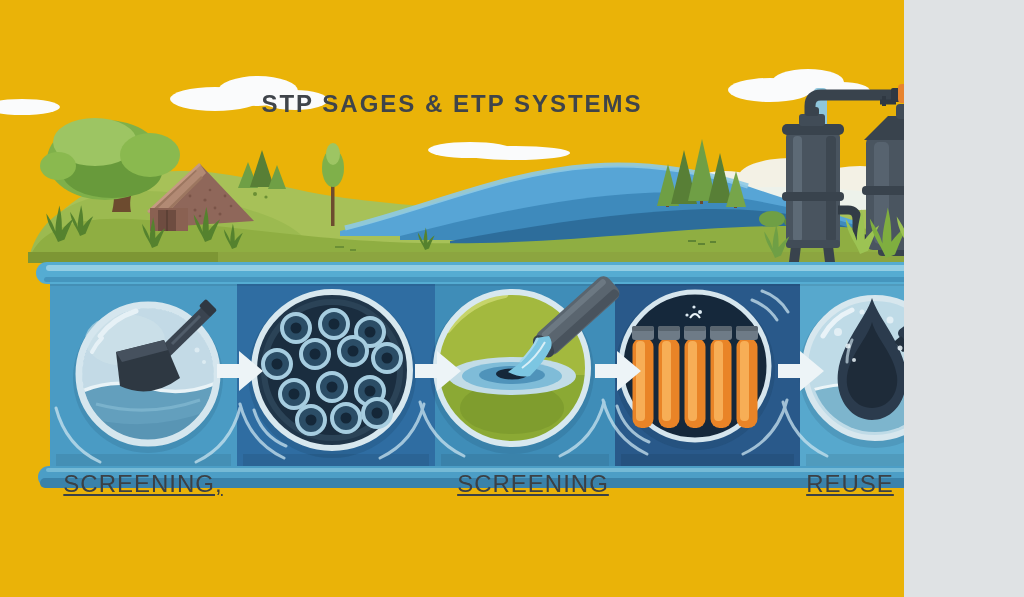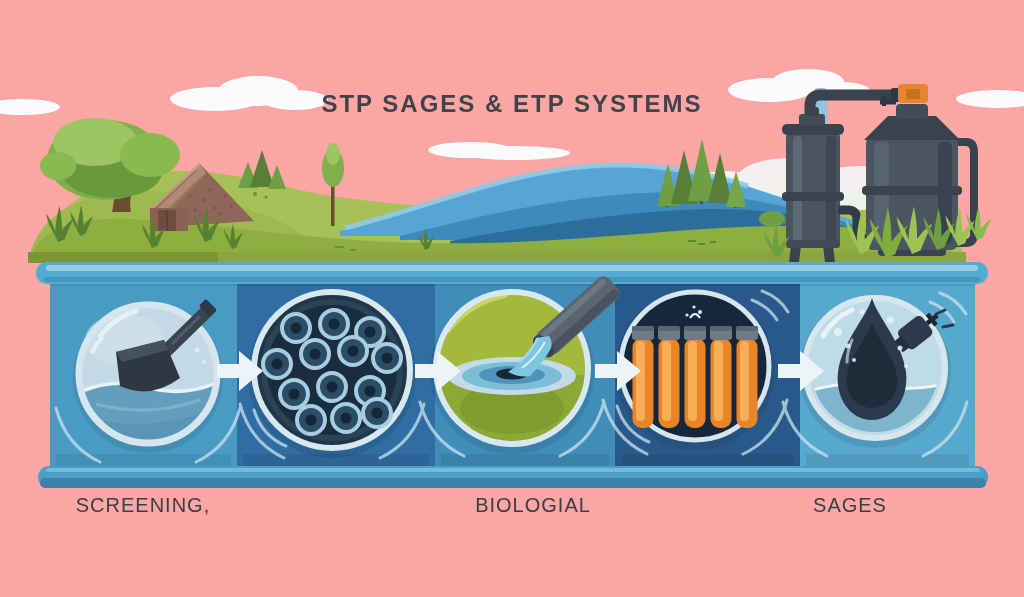--- a/index.html
+++ b/index.html
@@ -1,22 +1,22 @@
 <!DOCTYPE html>
 <html><head>
 <meta charset="utf-8">
 <style>
   html,body{margin:0;padding:0;}
   body{background:#dfe2e4;font-family:"Liberation Sans",sans-serif;}
-  #canvas{position:relative;width:1024px;height:597px;background:#fca5a5;overflow:hidden;}
+  #canvas{position:relative;width:904px;height:597px;background:#eab308;overflow:hidden;}
   #scene{position:absolute;left:0;top:0;}
   .title{position:absolute;left:0;top:90px;width:100%;text-align:center;
          font-size:24px;font-weight:600;letter-spacing:2px;color:#3f444a;}
-  .stage-label{position:absolute;top:494px;transform:translateX(-50%);
-         font-size:20px;font-weight:500;letter-spacing:1px;color:#3b4045;white-space:nowrap;}
+  .stage-label{position:absolute;top:470px;transform:translateX(-50%);
+         font-size:24px;font-weight:500;letter-spacing:1px;color:#3b4045;white-space:nowrap;text-decoration:underline;}
 </style>
 </head>
 <body>
 
 <div id="canvas">
 <svg id="scene" width="1024" height="597" viewBox="0 0 1024 597">
   <defs>
     <clipPath id="clip-s1">
           <circle cx="148" cy="374" r="66"></circle>
         </clipPath>
@@ -385,15 +385,15 @@
       <polygon points="217,364 239,364 239,351 263,371 239,391 239,378 217,378" fill="#edf4f7"></polygon>
       <polygon points="415,364 437,364 437,351 461,371 437,391 437,378 415,378" fill="#edf4f7"></polygon>
       <polygon points="595,364 617,364 617,351 641,371 617,391 617,378 595,378" fill="#edf4f7"></polygon>
       <polygon points="778,364 800,364 800,351 824,371 800,391 800,378 778,378" fill="#edf4f7"></polygon>
     </g>
   </g>
 </svg>
 
 <div class="title">STP SAGES &amp; ETP SYSTEMS</div>
 <div class="stage-label" style="left:143px">SCREENING,</div>
-<div class="stage-label" style="left:533px">BIOLOGIAL</div>
-<div class="stage-label" style="left:850px">SAGES</div>
+<div class="stage-label" style="left:533px">SCREENING</div>
+<div class="stage-label" style="left:850px">REUSE</div>
 </div>
 
 </body></html>

